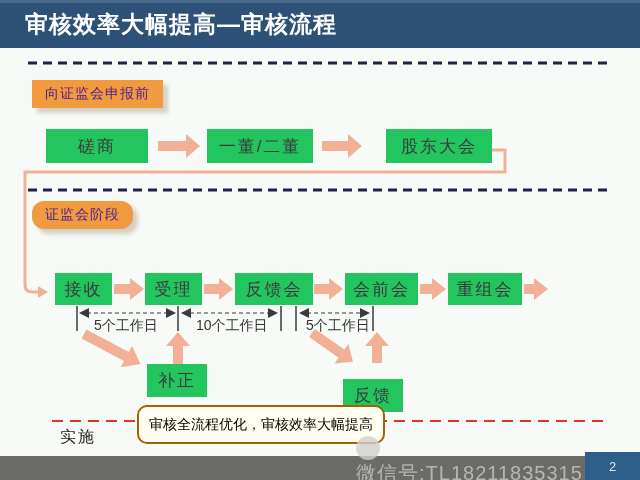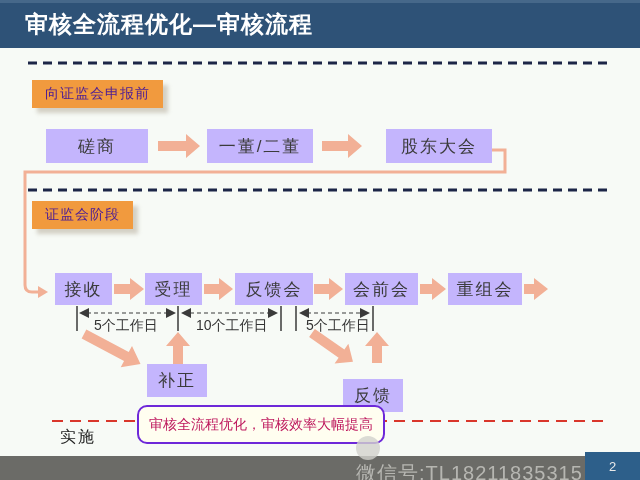--- a/index.html
+++ b/index.html
@@ -8,49 +8,49 @@
     background:#F7FAF6;font-family:"Liberation Sans",sans-serif;
   }
   .header{position:absolute;left:0;top:0;width:640px;height:48px;
     background:#2E5277;border-top:3px solid #46688A;box-sizing:border-box;}
   .title{position:absolute;left:25px;top:9px;color:#FFFFFF;font-size:23px;
     font-weight:bold;letter-spacing:1px;white-space:nowrap;}
   .overlay{position:absolute;left:0;top:0;z-index:2;pointer-events:none;}
   .stage-label{position:absolute;height:28px;background:#F19A3E;color:#4c1d95;
     font-size:14px;display:flex;align-items:center;padding:0 13px;z-index:3;
     letter-spacing:1px;box-shadow:5px 5px 4px rgba(168,158,138,0.45);}
-  .node{position:absolute;background:#c4b5fd;color:#3B3B3B;display:flex;
+  .node{position:absolute;background:#22c55e;color:#3B3B3B;display:flex;
     align-items:center;justify-content:center;font-size:17px;z-index:3;
     letter-spacing:2px;white-space:nowrap;}
   .dur{position:absolute;font-size:14px;color:#333333;text-align:center;z-index:3;
     white-space:nowrap;}
   .impl{position:absolute;left:60px;top:427px;font-size:16px;color:#222222;
     letter-spacing:2px;z-index:3;}
   .callout{position:absolute;left:137px;top:405px;width:248px;height:39px;
-    background:#FFFEF0;border:2px solid #6d28d9;border-radius:10px;z-index:3;
+    background:#FFFEF0;border:2px solid #a16207;border-radius:10px;z-index:3;
     display:flex;align-items:center;justify-content:center;font-size:14px;
-    color:#be185d;box-sizing:border-box;white-space:nowrap;}
+    color:#000000;box-sizing:border-box;white-space:nowrap;}
   .watermark{position:absolute;left:356px;top:436px;z-index:6;display:flex;
     align-items:flex-start;color:rgba(195,195,190,0.85);font-size:20px;
     letter-spacing:1px;white-space:nowrap;flex-direction:column;}
   .wm-circle{width:24px;height:24px;border-radius:50%;
     background:rgba(210,210,205,0.8);margin-right:6px;}
   .footer{position:absolute;left:0;top:456px;width:640px;height:24px;
     background:#6B6B67;z-index:4;}
   .pagebox{position:absolute;left:585px;top:452px;width:55px;height:28px;
     background:#2D5F8A;color:#E9E9E9;font-size:13px;display:flex;z-index:5;
     align-items:center;justify-content:center;}
 </style>
 </head>
 <body>
 
 <div class="slide">
 
   <div class="header"></div>
-  <div class="title">审核全流程优化—审核流程</div>
+  <div class="title">审核效率大幅提高—审核流程</div>
 
   <svg class="overlay" width="640" height="480" viewBox="0 0 640 480">
 
     <line x1="28" y1="63" x2="612" y2="63" stroke="#1C2547" stroke-width="3" stroke-dasharray="9 6"></line>
     <line x1="28" y1="190" x2="612" y2="190" stroke="#1C2547" stroke-width="3" stroke-dasharray="9 6"></line>
 
     <line x1="52" y1="421" x2="604" y2="421" stroke="#D9362B" stroke-width="2" stroke-dasharray="11 7"></line>
 
     <g fill="#F2B096">
       <path d="M158 141 H186 V134 L200 146 L186 158 V151 H158 Z"></path>
@@ -94,21 +94,21 @@
 
     <g fill="#F2B096">
       <path d="M0 -5 H48 V-12 L64 0 L48 12 V5 H0 Z" transform="translate(84,334) rotate(28)"></path>
       <path d="M173 364 L173 346 L166 346 L178 332 L190 346 L183 346 L183 364 Z"></path>
       <path d="M0 -5 H36 V-12 L50 0 L36 12 V5 H0 Z" transform="translate(312,333) rotate(35)"></path>
       <path d="M372 363 L372 346 L365 346 L377 332 L389 346 L382 346 L382 363 Z"></path>
     </g>
   </svg>
 
   <div class="stage-label" style="left:32px;top:80px;">向证监会申报前</div>
-  <div class="stage-label" style="left:32px;top:201px;">证监会阶段</div>
+  <div class="stage-label" style="left:32px;top:201px;border-radius:12px;">证监会阶段</div>
 
   <div class="node" style="left:46px;top:129px;width:102px;height:34px;">磋商</div>
   <div class="node" style="left:207px;top:129px;width:106px;height:34px;">一董/二董</div>
   <div class="node" style="left:386px;top:129px;width:106px;height:34px;">股东大会</div>
 
   <div class="node" style="left:55px;top:273px;width:57px;height:32px;">接收</div>
   <div class="node" style="left:145px;top:273px;width:57px;height:32px;">受理</div>
   <div class="node" style="left:235px;top:273px;width:78px;height:32px;">反馈会</div>
   <div class="node" style="left:345px;top:273px;width:73px;height:32px;">会前会</div>
   <div class="node" style="left:448px;top:273px;width:74px;height:32px;text-align:center;">重组会</div>

